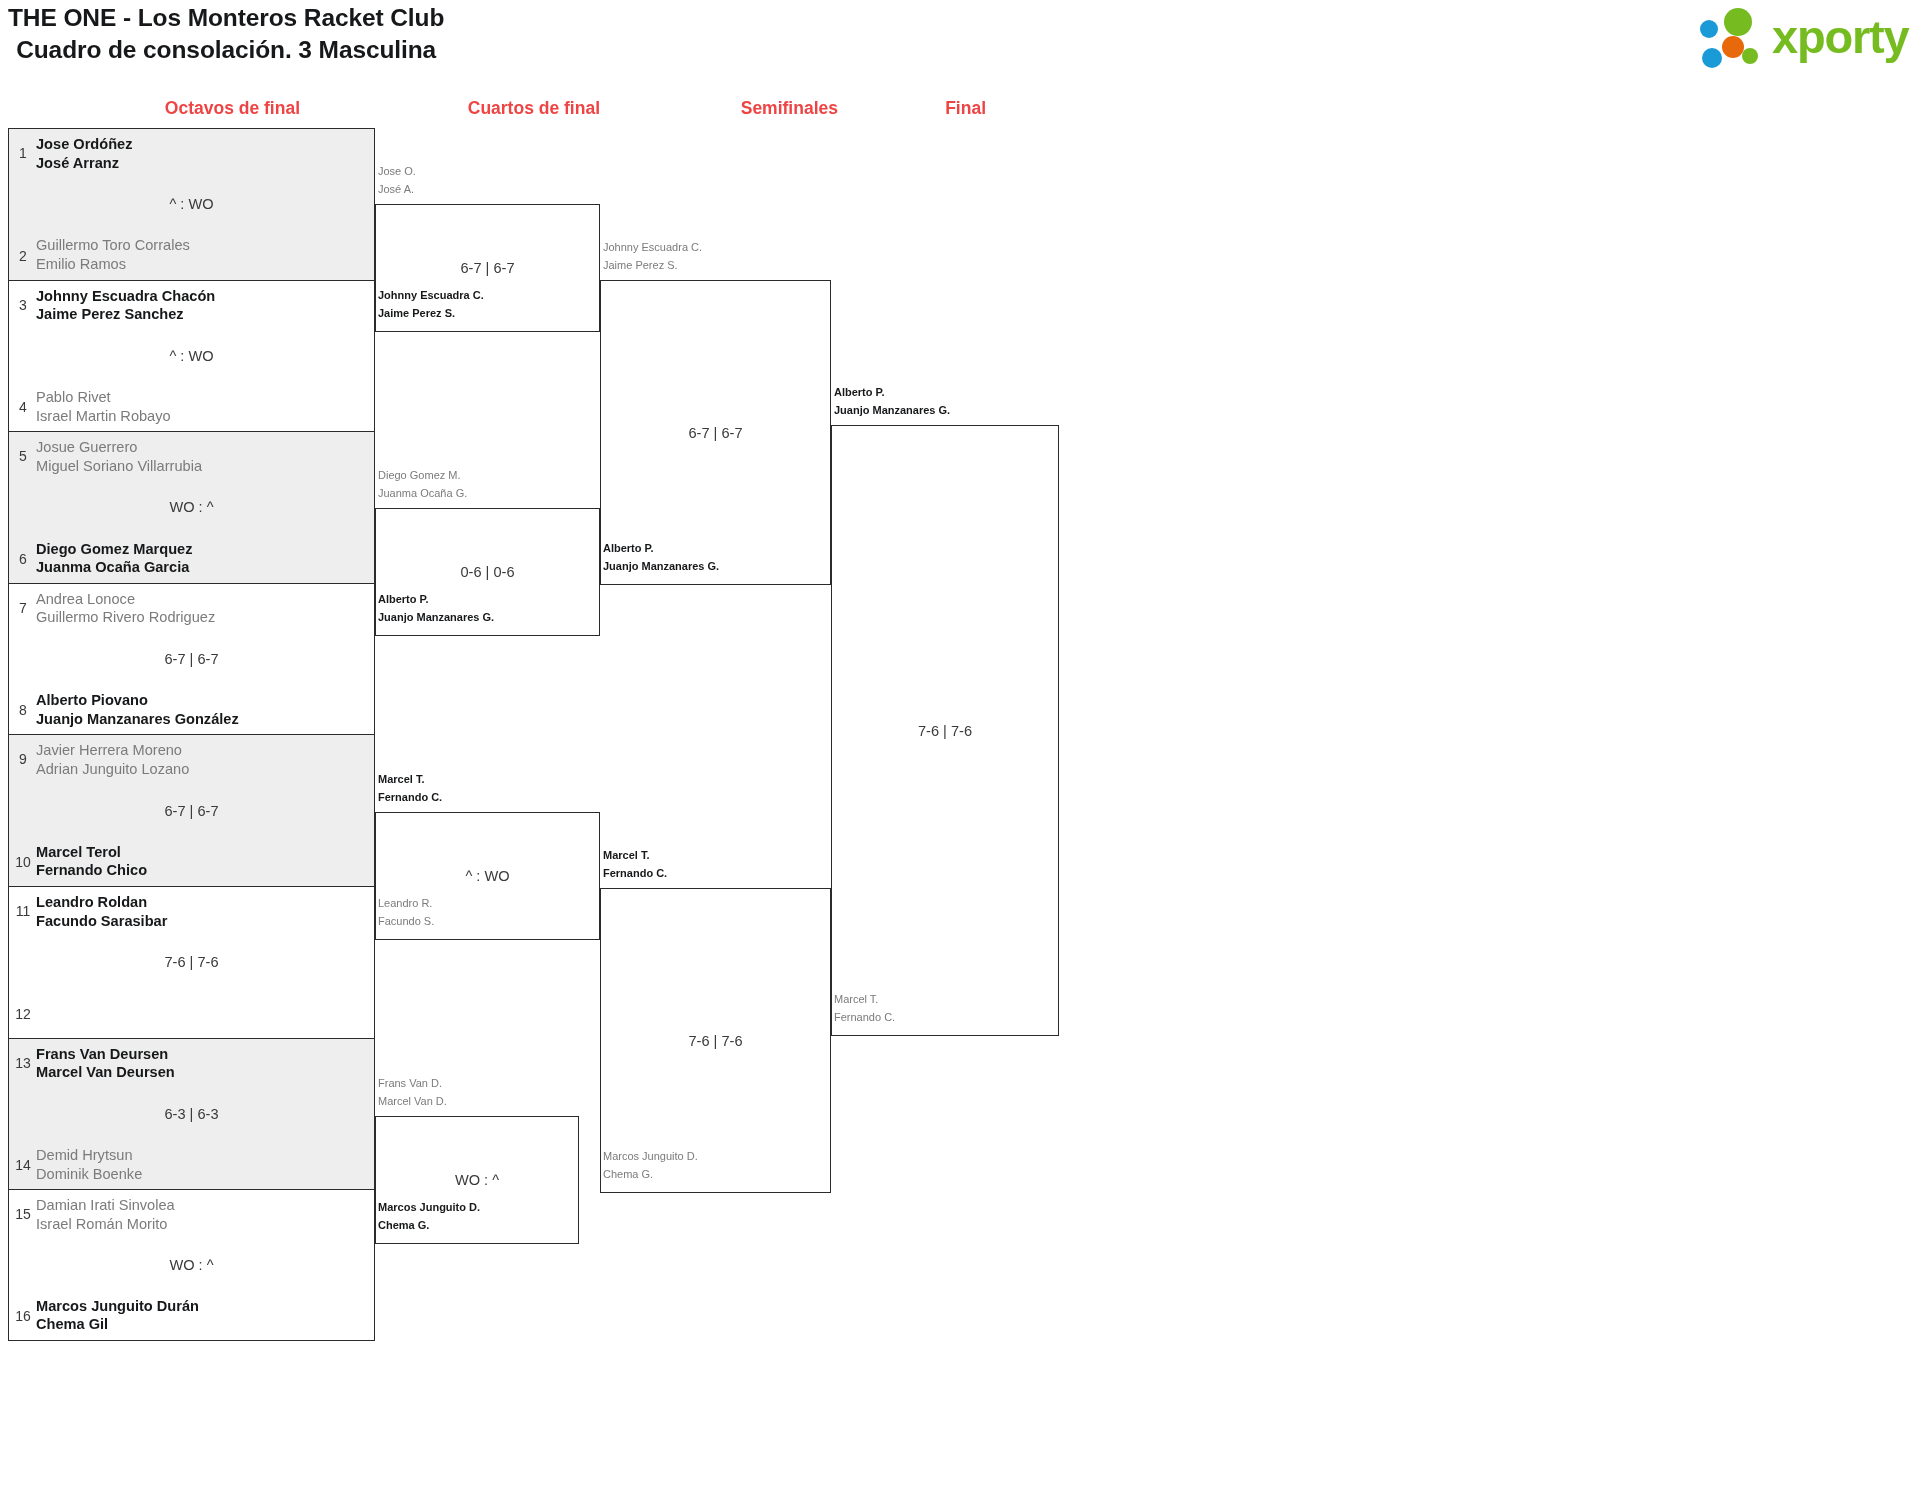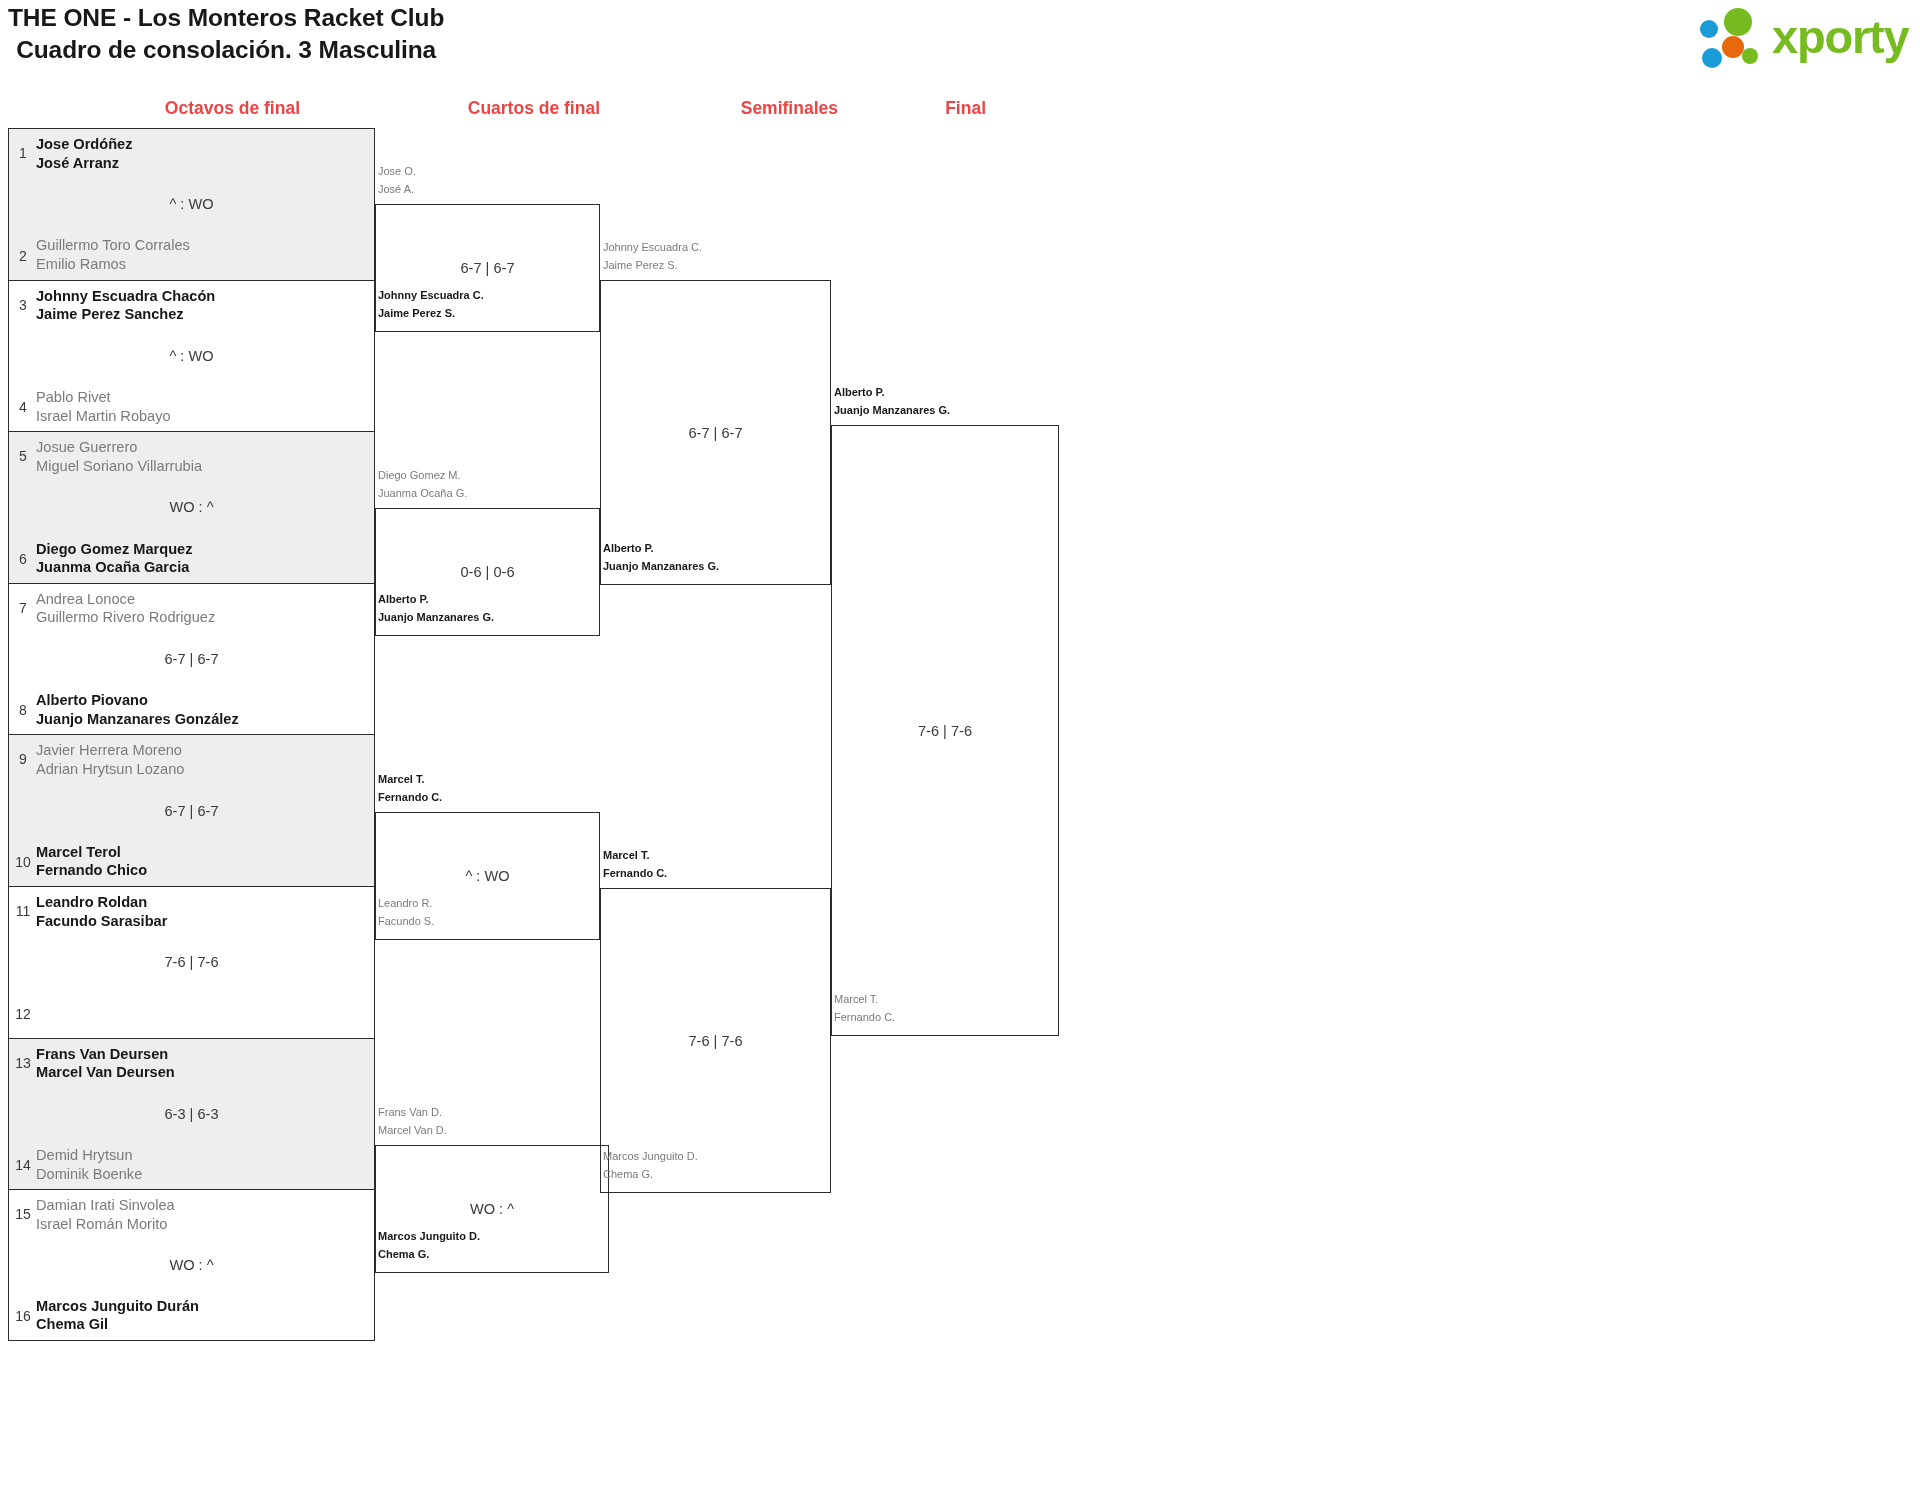--- a/index.html
+++ b/index.html
@@ -218,21 +218,21 @@
       <div class="pair bot win">
         <div>Alberto Piovano</div>
         <div>Juanjo Manzanares González</div>
       </div>
     </div>
 
     <div class="r1-match shaded">
       <div class="seed top">9</div>
       <div class="pair top">
         <div>Javier Herrera Moreno</div>
-        <div>Adrian Hrytsun Lozano</div>
+        <div>Adrian Junguito Lozano</div>
       </div>
       <div class="r1-score">6-7 | 6-7</div>
       <div class="seed bot">10</div>
       <div class="pair bot win">
         <div>Marcel Terol</div>
         <div>Fernando Chico</div>
       </div>
     </div>
 
     <div class="r1-match">
@@ -304,21 +304,21 @@
       <div>Marcel T.</div>
       <div>Fernando C.</div>
     </div>
     <div class="node-score">^ : WO</div>
     <div class="node-player lbl-inside">
       <div>Leandro R.</div>
       <div>Facundo S.</div>
     </div>
   </div>
 
-  <div class="node" style="left:375px; top:1116px; width:234px; height:128px;margin-top:29px;">
+  <div class="node" style="left:375px; top:1116px; width:204px; height:128px;">
     <div class="node-player lbl-above">
       <div>Frans Van D.</div>
       <div>Marcel Van D.</div>
     </div>
     <div class="node-score">WO : ^</div>
     <div class="node-player lbl-inside win">
       <div>Marcos Junguito D.</div>
       <div>Chema G.</div>
     </div>
   </div>

